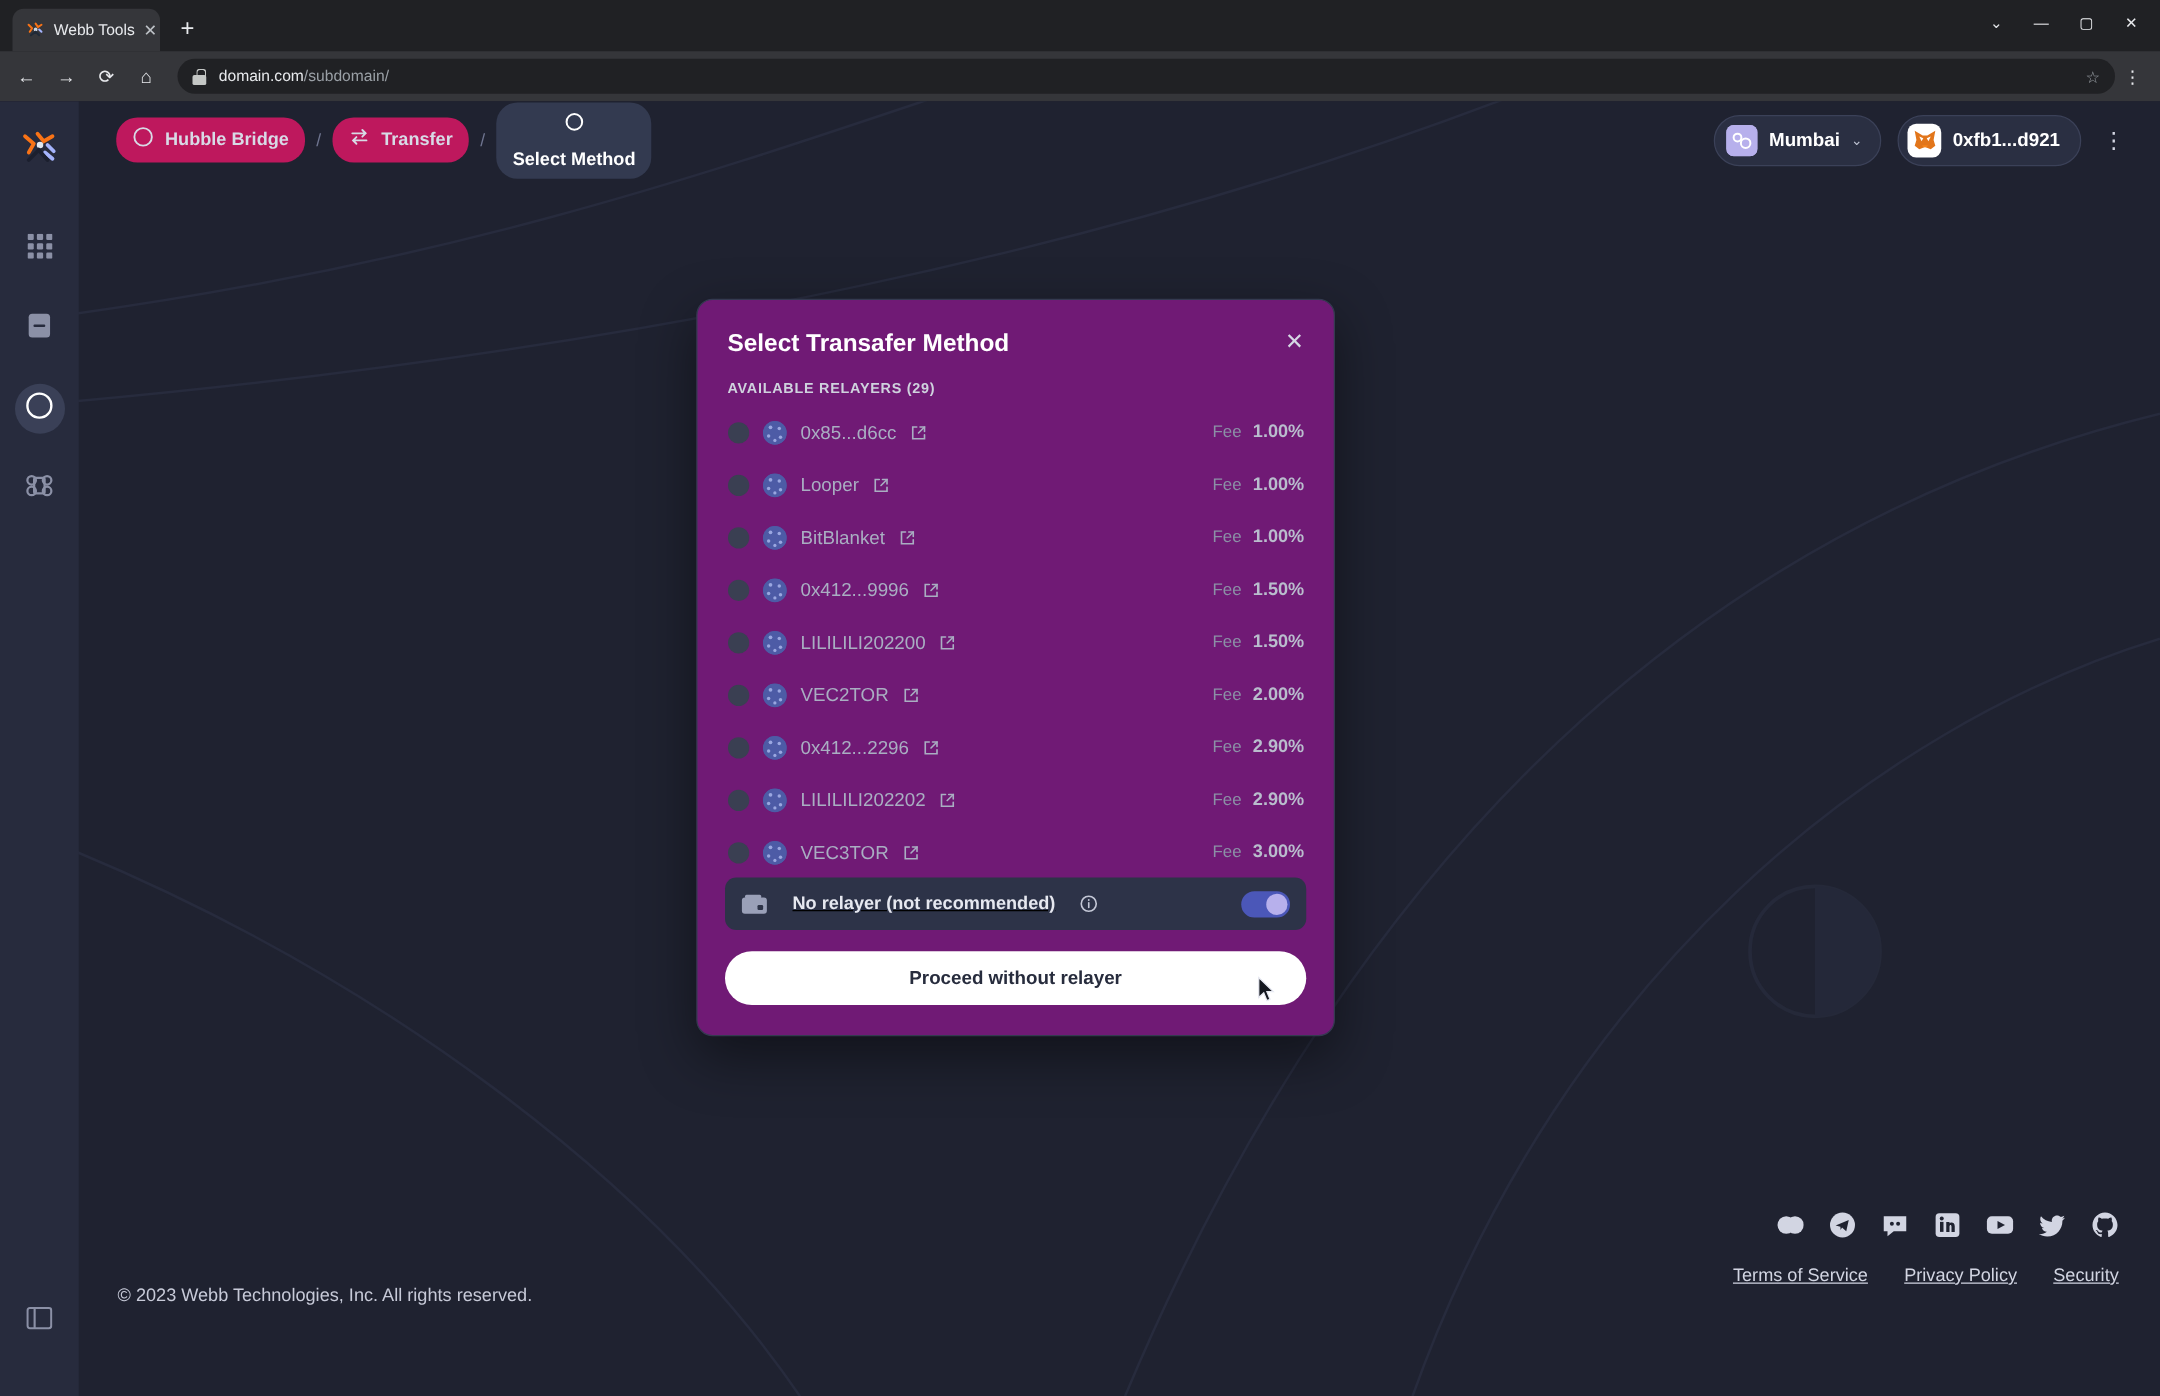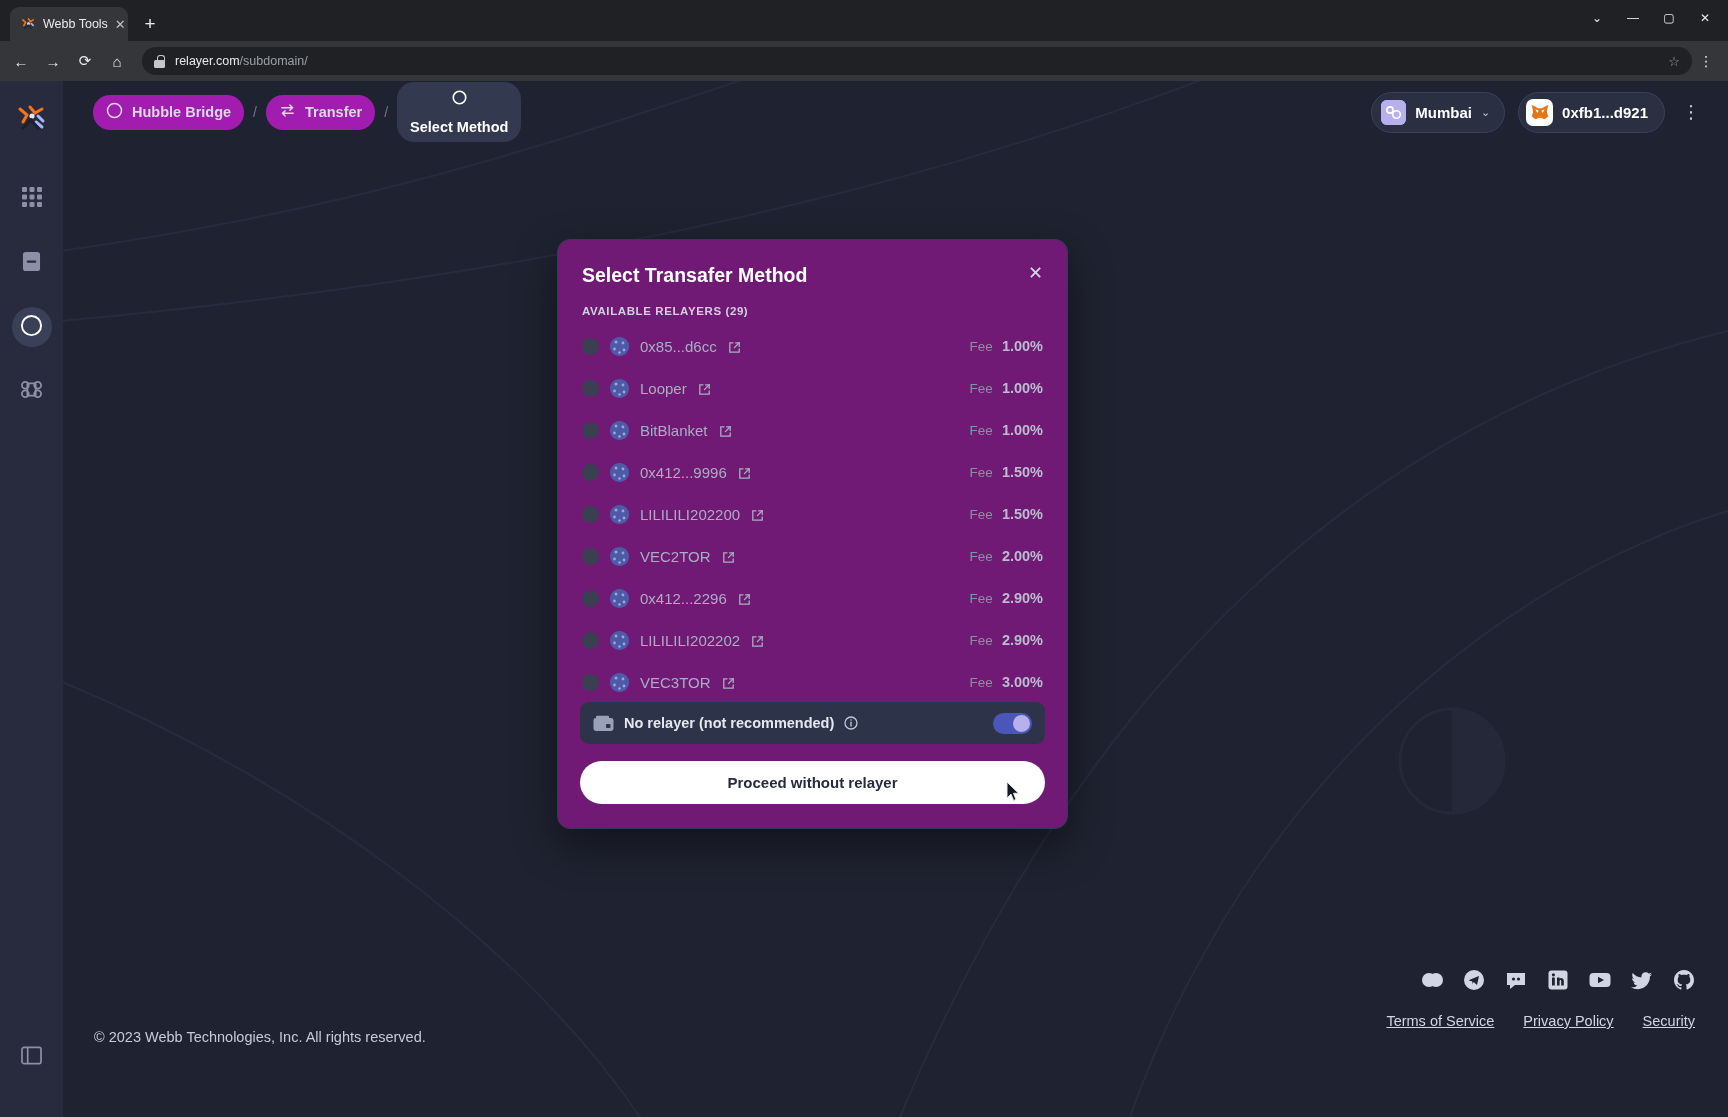--- a/index.html
+++ b/index.html
@@ -54,21 +54,21 @@
   .logo { width: 32px; height: 30px; margin-bottom: 46px; }
   .side-item { width: 40px; height: 40px; margin-bottom: 24px; display: flex; align-items: center;
     justify-content: center; border-radius: 50%; }
   .side-item.active { background: #3a4057; }
   .side-bottom { margin-top: auto; margin-bottom: 40px; }
 
   
   .topbar { position: absolute; left: 63px; right: 0; top: 0; height: 62px; display: flex; align-items: center; padding: 0 28px 0 30px; }
   .crumbs { display: flex; align-items: center; gap: 9px; }
   .crumb { display: flex; align-items: center; gap: 9px; border-radius: 17px; padding: 7px 13px; }
-  .crumb.chip { background: #a21caf; justify-content: space-between; }
+  .crumb.chip { background: #be185d; justify-content: space-between; }
   .crumb.current { background: #333a50; flex-direction: column; }
   .crumb-label { font-size: 14.5px; font-weight: bold; color: #d8dae6; }
   .crumb.current .crumb-label { color: #ffffff; }
   .slash { color: #6f7590; font-size: 14px; }
 
   .topright { margin-left: auto; display: flex; align-items: center; gap: 13px; }
   .chain-pill { display: flex; align-items: center; gap: 9px; background: #2a2f42; border: 1px solid #3b4158;
     border-radius: 22px; padding: 7px 14px 7px 9px; }
   .chain-ico { width: 25px; height: 25px; border-radius: 6px; background: #b7b0ec; position: relative; flex:0 0 25px; }
   .chain-name { font-size: 15px; font-weight: bold; color: #ffffff; }
@@ -103,21 +103,21 @@
   .relayer-row { display: flex; align-items: center; height: 42px; gap: 11px; cursor: pointer; }
   .radio { width: 17px; height: 17px; border-radius: 50%; background: #3a3f52; flex: 0 0 17px; }
   .avatar { width: 19px; height: 19px; border-radius: 50%; background: #4d5ba6; flex: 0 0 19px; position: relative; overflow: hidden; }
   .rname { font-size: 15px; font-weight: normal; color: #a9aec2; text-align: center; }
   .extlink { width: 13px; height: 13px; flex: 0 0 13px; }
   .fee-wrap { margin-left: auto; display: flex; align-items: baseline; gap: 9px; padding-right: 14px; }
   .fee-lbl { font-size: 13.5px; color: #8b90a6; }
   .fee-val { font-size: 14.5px; font-weight: bold; color: #b9bdcd; }
 
   .norelayer { margin: 10px 22px 0 22px; background: #2d3348; border-radius: 9px; height: 42px;
-    display: flex; align-items: center; padding: 0 13px; gap: 10px; }
+    display: flex; align-items: center; padding: 0 13px; gap: 20px; text-decoration: underline; }
   .wallet-ico { width: 21px; height: 17px; flex: 0 0 21px; position: relative; }
   .nr-label { font-size: 14.5px; font-weight: bold; color: #e6e8f0; }
   .info-ico { width: 14px; height: 14px; flex: 0 0 14px; }
   .toggle { margin-left: auto; width: 39px; height: 21px; border-radius: 11px; background: #4b57b8; position: relative; cursor: pointer; }
   .toggle .knob { position: absolute; right: 2px; top: 2px; width: 17px; height: 17px; border-radius: 50%; background: #b7b0ec; }
   .proceed { margin: 17px 22px 24px 22px; height: 43px; border-radius: 22px; background: #ffffff;
     display: flex; align-items: center; justify-content: center; cursor: pointer; border: none; width: calc(100% - 44px);
     font-family: "Liberation Sans", sans-serif; }
   .proceed-label { font-size: 15px; font-weight: bold; color: #272c3d; }
 
@@ -157,21 +157,21 @@
       <div class="winbtn">✕</div>
     </div>
   </div>
   <div class="toolbar">
     <div class="navbtn">←</div>
     <div class="navbtn">→</div>
     <div class="navbtn">⟳</div>
     <div class="navbtn">⌂</div>
     <div class="omnibox">
       <span class="lock-ico"></span>
-      <span class="url"><span>relayer.com</span><span class="dim">/subdomain/</span></span>
+      <span class="url"><span>domain.com</span><span class="dim">/subdomain/</span></span>
       <span class="star">☆</span>
     </div>
     <div class="kebab">⋮</div>
   </div>
 </div>
 
 <div class="app">
 
   <svg class="bg-swirls" width="1728" height="1036">
     <g fill="none" stroke="#272b3d" stroke-width="2">

